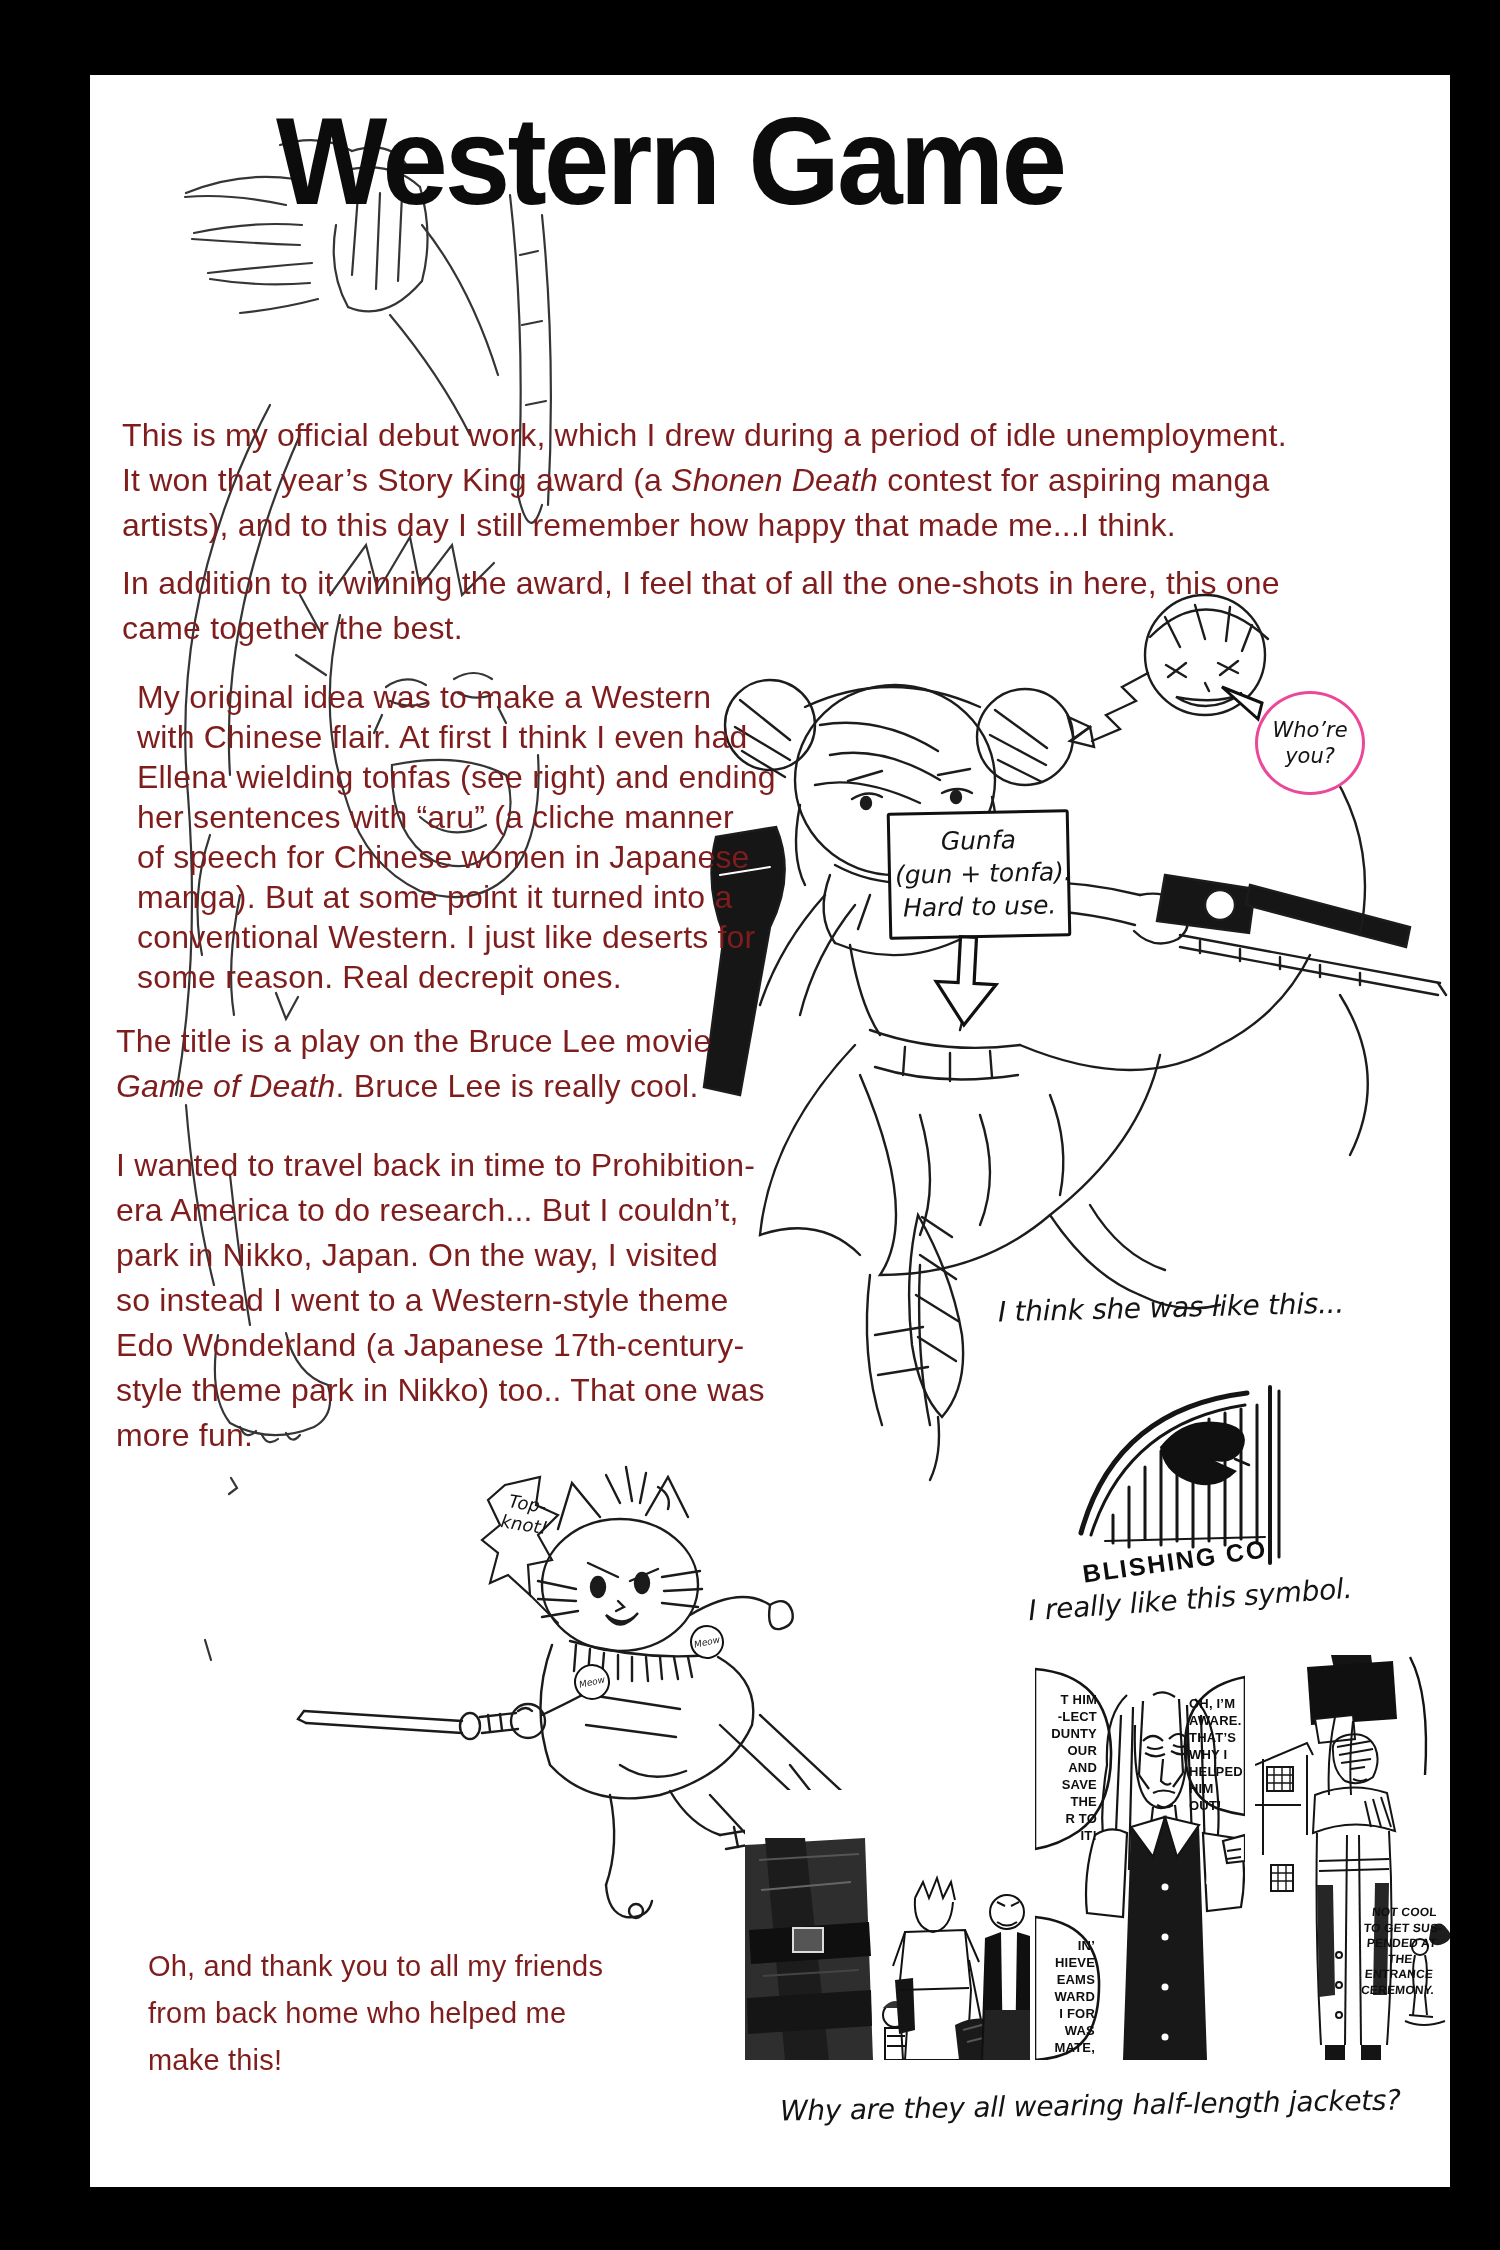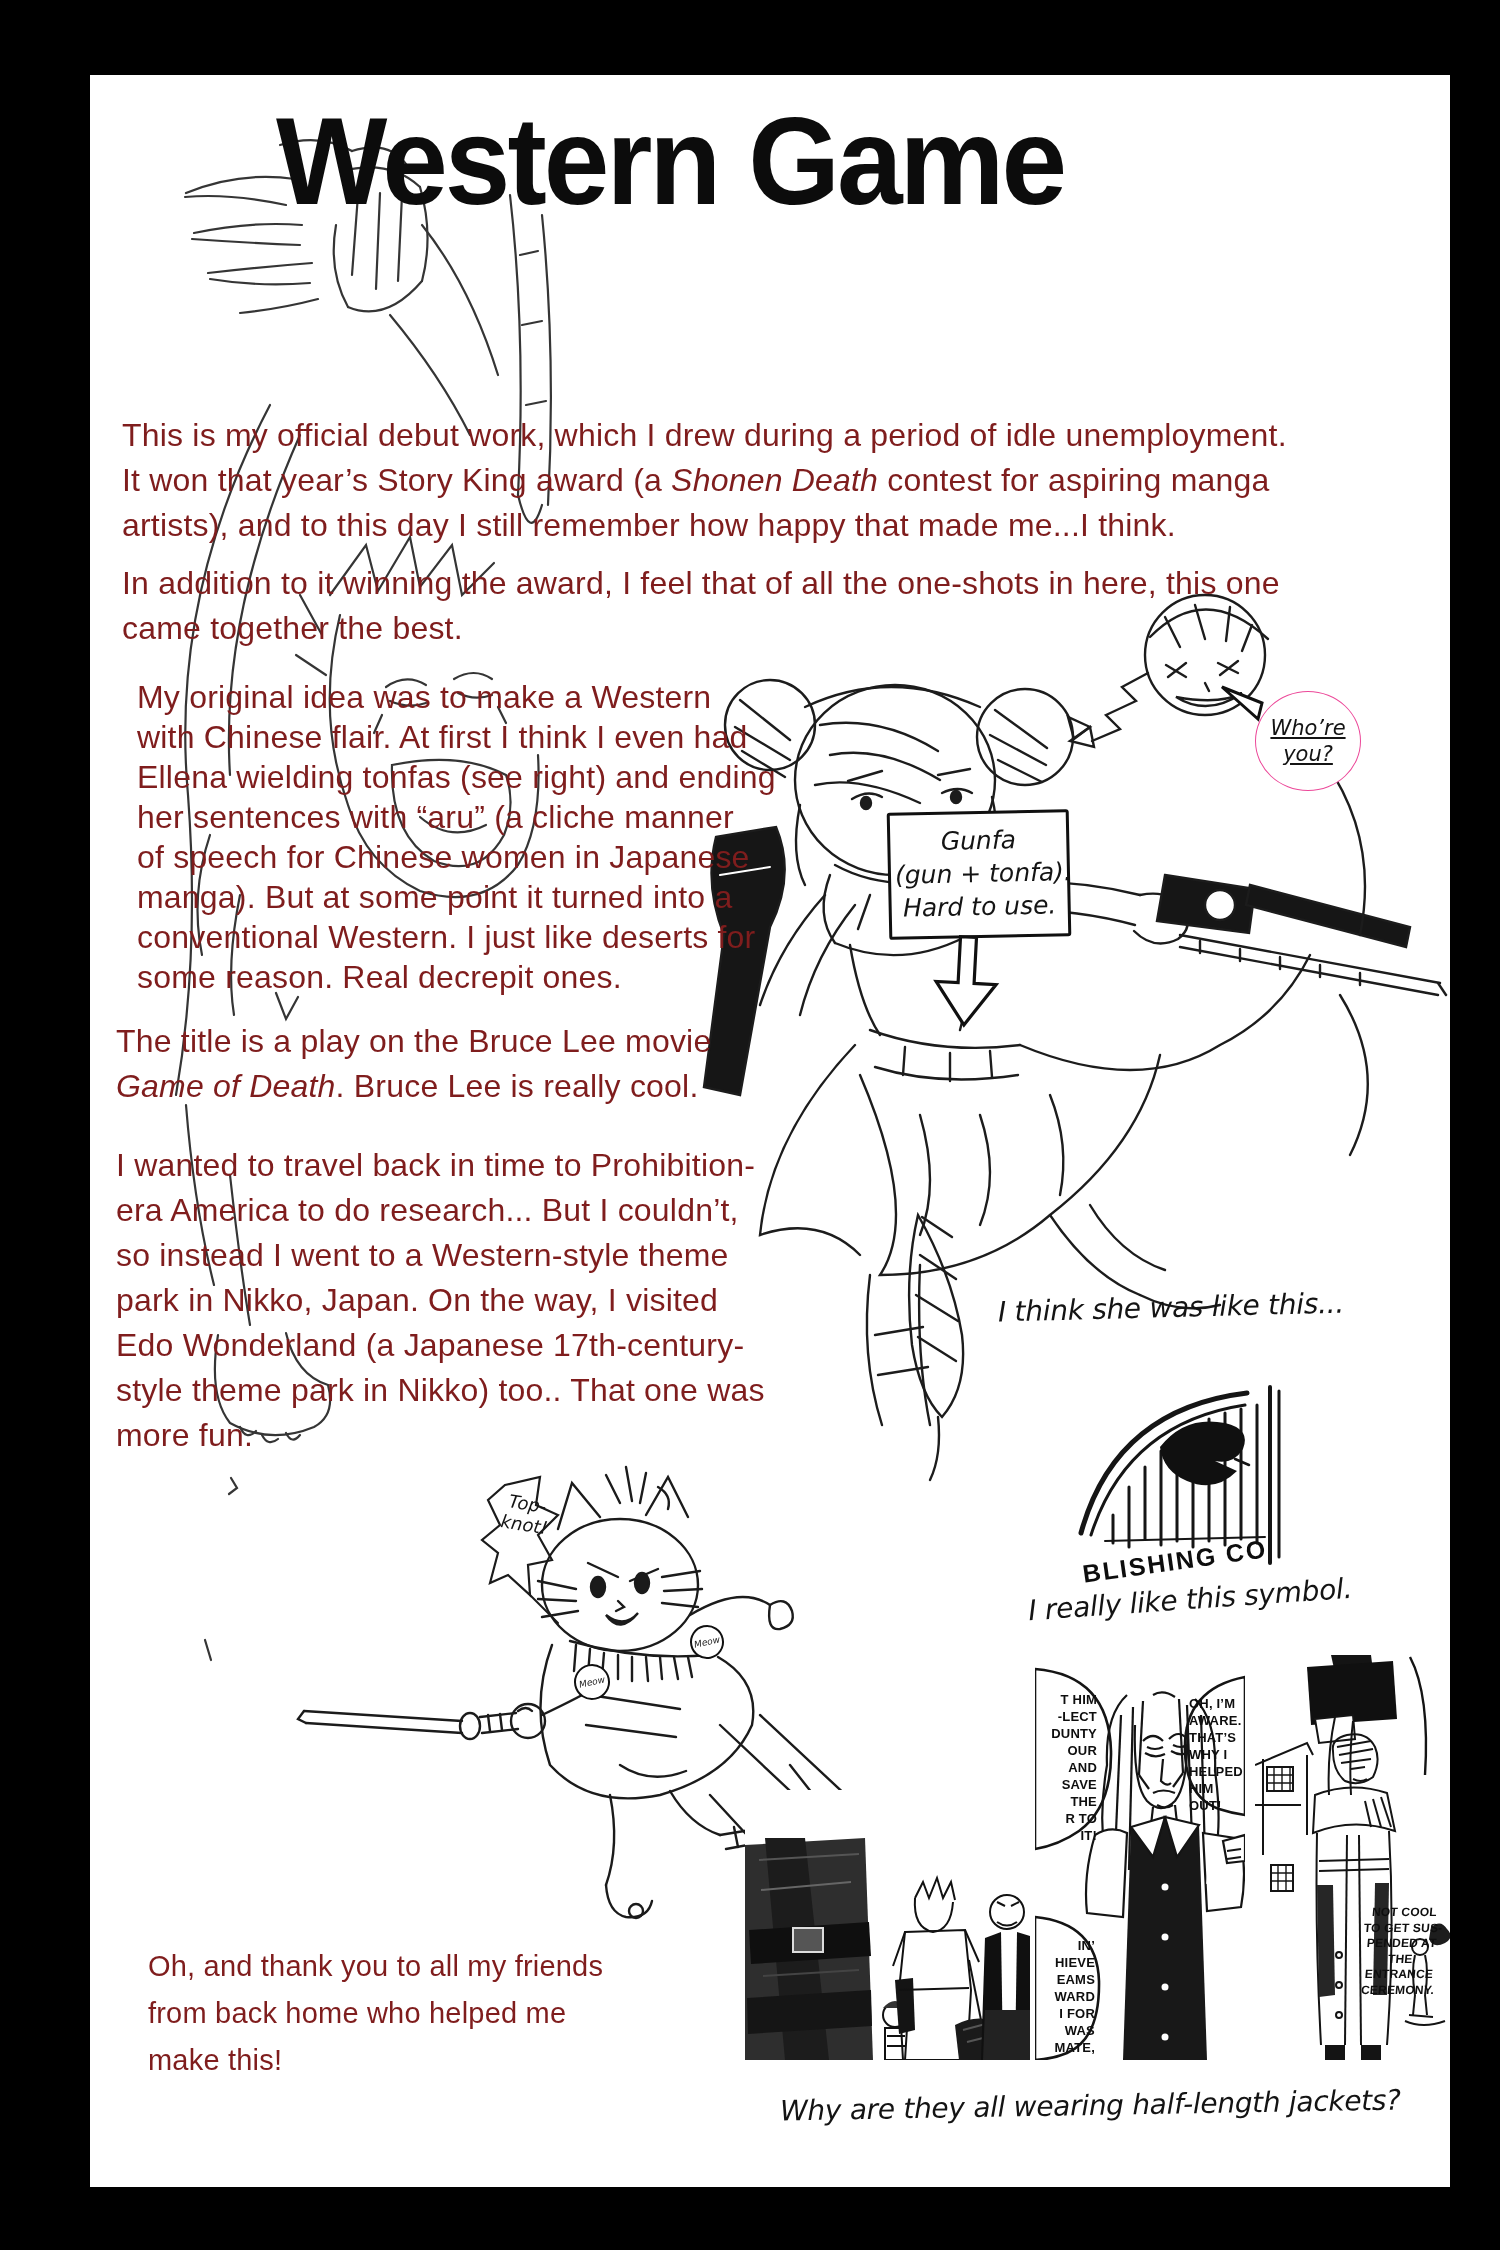--- a/index.html
+++ b/index.html
@@ -21,22 +21,22 @@
   
   .hand{font-family:"DejaVu Sans",sans-serif;font-style:italic;color:#141414;}
   .note{font-size:28px;letter-spacing:-.3px;white-space:nowrap;}
 
   
   .gunfa-box{width:168px;border:3px solid #101010;border-radius:3px;background:#fff;text-align:center;
     padding:10px 4px 12px 4px;transform:rotate(-1.2deg);font-size:25px;line-height:33px;}
   .gunfa-box div{white-space:nowrap;}
 
   
-  .bubble-who{width:104px;height:98px;border:1px solid #ec4899;border-radius:50%;background:#fff;
-    display:flex;flex-direction:column;align-items:center;justify-content:center;font-size:21px;line-height:26px;text-decoration:underline;}
+  .bubble-who{width:104px;height:98px;border:3px solid #ec4899;border-radius:50%;background:#fff;
+    display:flex;flex-direction:column;align-items:center;justify-content:center;font-size:21px;line-height:26px;}
 
   
   .topknot{font-size:18px;line-height:21px;transform:rotate(9deg);text-align:center;}
 
   
   .sign-word{font-family:"Liberation Sans",sans-serif;font-weight:700;font-size:25px;letter-spacing:2px;
     color:#0d0d0d;transform:rotate(-8deg);white-space:nowrap;}
 
   
   .comic{font-family:"Liberation Sans",sans-serif;font-weight:600;color:#0e0e0e;font-size:13px;line-height:17px;letter-spacing:.2px;}
@@ -250,22 +250,22 @@
       </div>
 
     <div class="abs body-text" style="left:26px;top:944px;width:800px">
       <div>The title is a play on the Bruce Lee movie</div>
       <div><i>Game of Death</i><span>. Bruce Lee is really cool.</span></div>
     </div>
 
     <div class="abs body-text" style="left:26px;top:1068px;width:800px">
         <div>I wanted to travel back in time to Prohibition-</div>
         <div>era America to do research... But I couldn’t,</div>
+        <div>park in Nikko, Japan. On the way, I visited</div>
         <div>so instead I went to a Western-style theme</div>
-        <div>park in Nikko, Japan. On the way, I visited</div>
         <div>Edo Wonderland (a Japanese 17th-century-</div>
         <div>style theme park in Nikko) too.. That one was</div>
         <div>more fun.</div>
       </div>
 
     <div class="abs body-text thanks" style="left:58px;top:1868px;width:600px">
         <div>Oh, and thank you to all my friends</div>
         <div>from back home who helped me</div>
         <div>make this!</div>
       </div>

